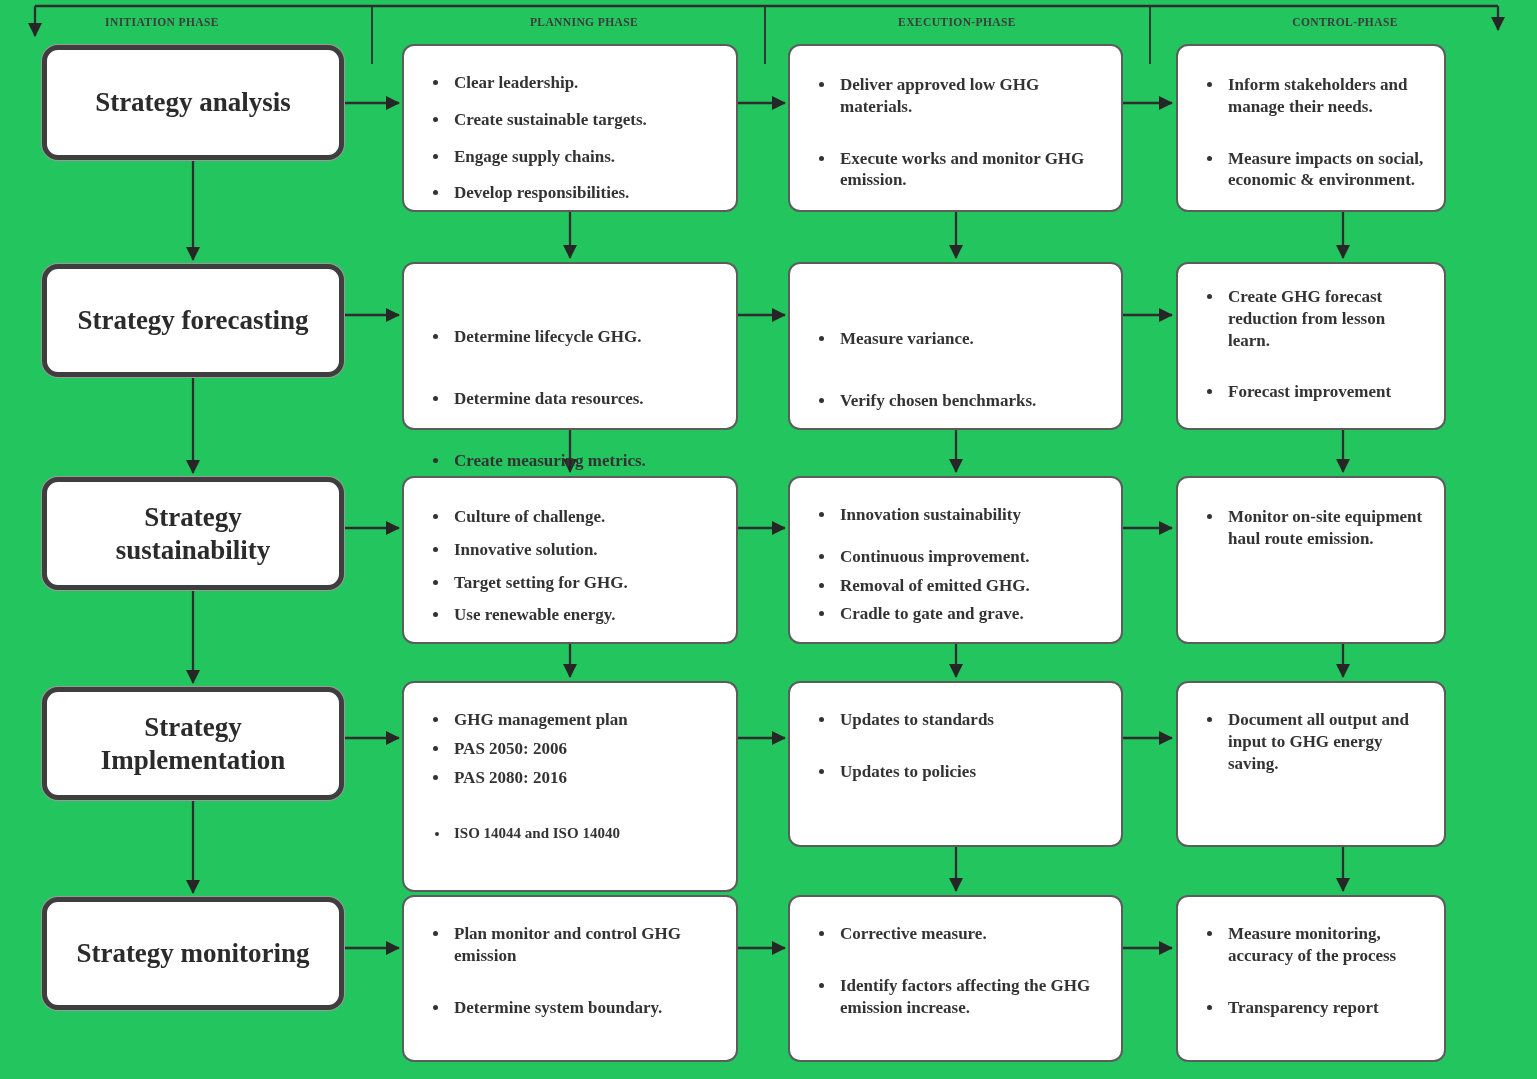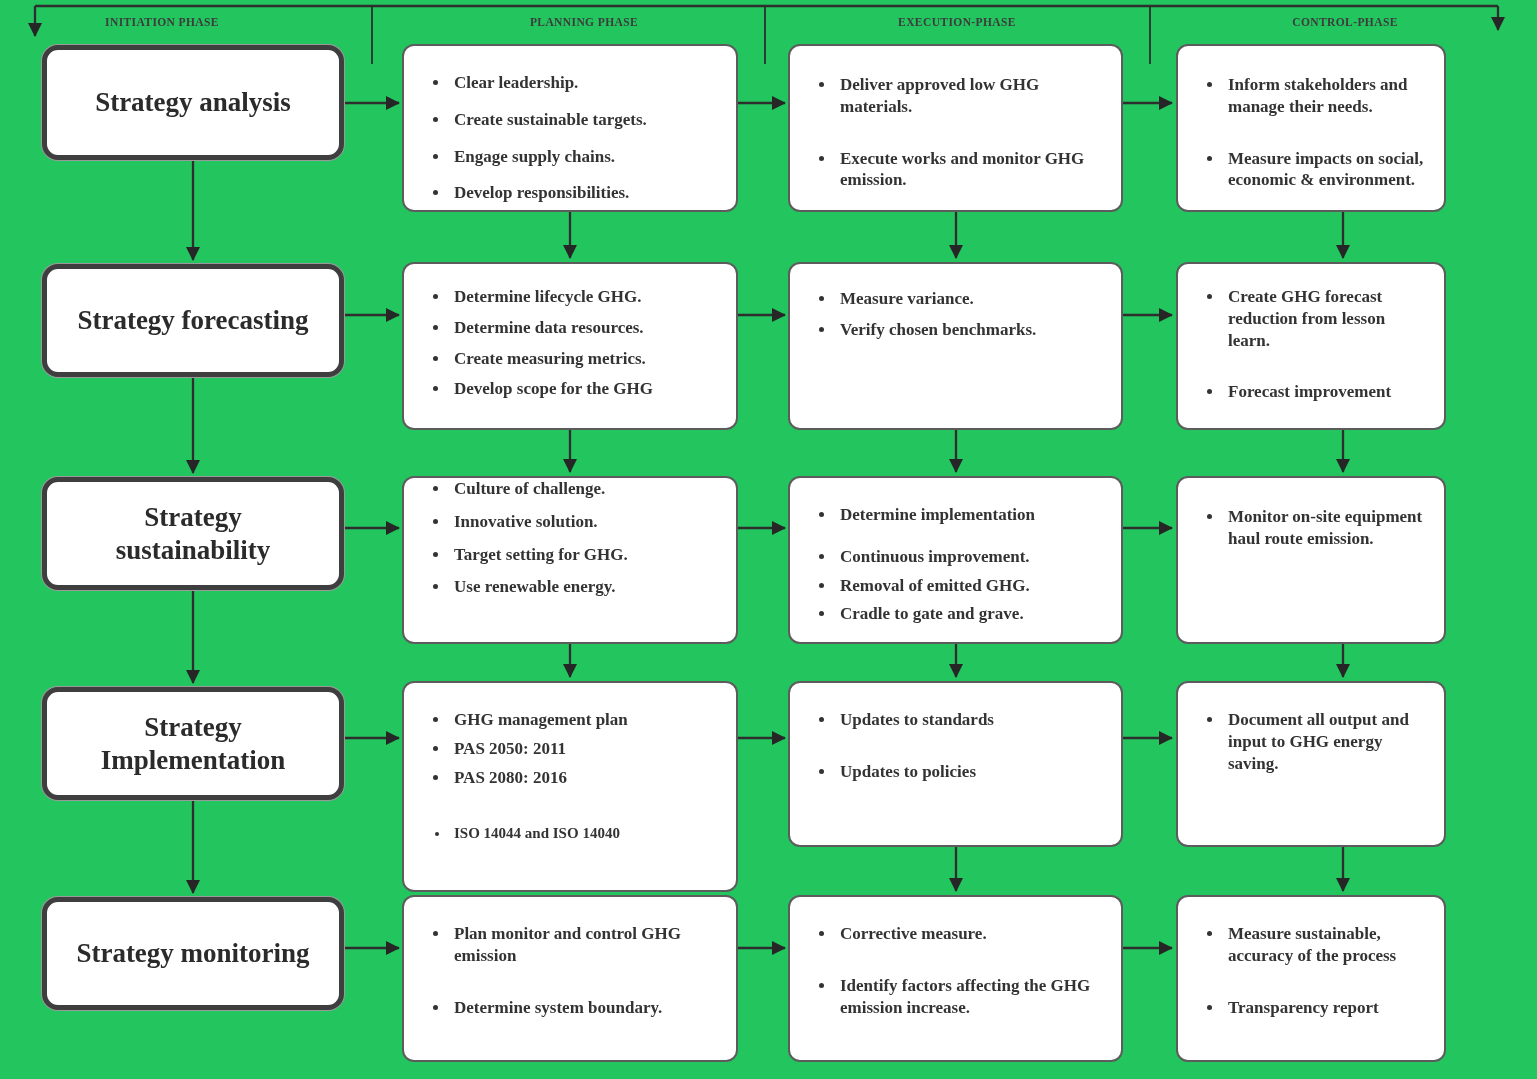--- a/index.html
+++ b/index.html
@@ -26,21 +26,21 @@
     padding:0 14px 0 16px;color:#333333;
   }
   .bbox ul{margin:0;padding:0 0 0 30px;list-style:disc;}
   .bbox li{
     font-size:17px;font-weight:bold;line-height:1.28;color:#333333;padding-left:4px;
   }
   .col-plan{left:402px;width:336px;}
   .col-exec{left:788px;width:335px;}
   .col-ctrl{left:1176px;width:270px;}
   .g7  li{margin-bottom:7px;}
-  .g9  li{margin-bottom:9px;}
+  .g9  li{margin-bottom:9px;margin-top:40px;}
   .g11 li{margin-bottom:11px;}
   .g15 li{margin-bottom:15px;}
   .g30 li{margin-bottom:30px;}
   .first-gap li:first-child{margin-bottom:20px;}
   .small-last li:last-child{font-size:15px;margin-top:36px;}
 </style>
 </head>
 <body>
 
 <div id="canvas">
@@ -162,45 +162,45 @@
     </ul>
   </div>
   <div class="bbox col-ctrl" style="top:262px;height:168px">
     <ul class="g30" style="padding-top:22px">
       <li>Create GHG forecast reduction from lesson learn.</li>
       <li>Forecast improvement</li>
     </ul>
   </div>
 
   <div class="bbox col-plan" style="top:476px;height:168px">
-    <ul class="g11" style="">
+    <ul class="g11" style="padding-top:28px">
       <li>Culture of challenge.</li>
       <li>Innovative solution.</li>
       <li>Target setting for GHG.</li>
       <li>Use renewable energy.</li>
     </ul>
   </div>
   <div class="bbox col-exec" style="top:476px;height:168px">
     <ul class="g7 first-gap" style="padding-top:26px">
-      <li>Determine implementation</li>
+      <li>Innovation sustainability</li>
       <li>Continuous improvement.</li>
       <li>Removal of emitted GHG.</li>
       <li>Cradle to gate and grave.</li>
     </ul>
   </div>
   <div class="bbox col-ctrl" style="top:476px;height:168px">
     <ul style="padding-top:28px">
       <li>Monitor on-site equipment haul route emission.</li>
     </ul>
   </div>
 
   <div class="bbox col-plan" style="top:681px;height:211px">
     <ul class="g7 small-last" style="padding-top:26px">
       <li>GHG management plan</li>
-      <li>PAS 2050: 2011</li>
+      <li>PAS 2050: 2006</li>
       <li>PAS 2080: 2016</li>
       <li>ISO 14044 and ISO 14040</li>
     </ul>
   </div>
   <div class="bbox col-exec" style="top:681px;height:166px">
     <ul class="g30" style="padding-top:26px">
       <li>Updates to standards</li>
       <li>Updates to policies</li>
     </ul>
   </div>
@@ -217,18 +217,18 @@
     </ul>
   </div>
   <div class="bbox col-exec" style="top:895px;height:167px">
     <ul class="g30" style="padding-top:26px">
       <li>Corrective measure.</li>
       <li>Identify factors affecting the GHG emission increase.</li>
     </ul>
   </div>
   <div class="bbox col-ctrl" style="top:895px;height:167px">
     <ul class="g30" style="padding-top:26px">
-      <li>Measure sustainable, accuracy of the process</li>
+      <li>Measure monitoring, accuracy of the process</li>
       <li>Transparency report</li>
     </ul>
   </div>
 
 </div>
 
 </body></html>

